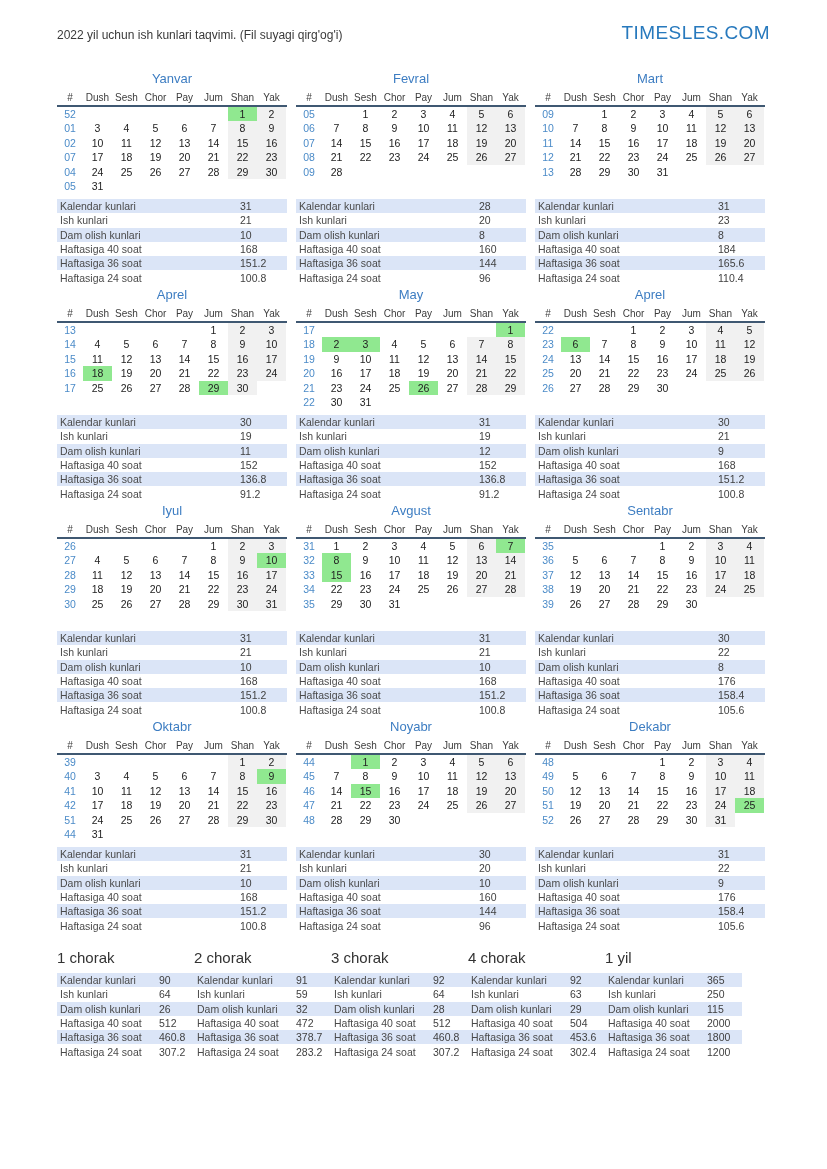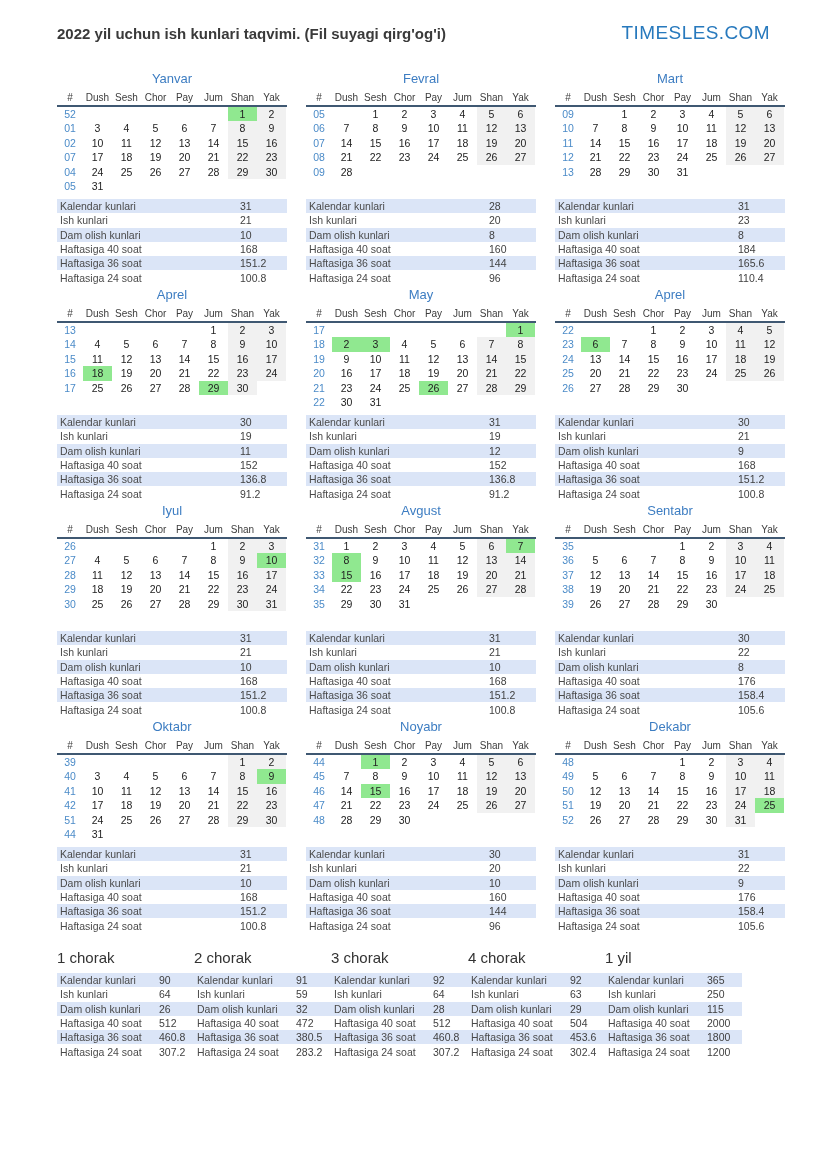--- a/index.html
+++ b/index.html
@@ -6,25 +6,25 @@
   html,body { margin:0; padding:0; background:#fff; }
   body {
     width:827px; height:1169px;
     font-family:"Liberation Sans", sans-serif;
     color:#333;
   }
   .page { padding:22px 57px 0 57px; }
 
   
   .header { display:flex; justify-content:space-between; align-items:baseline; }
-  .page-title { font-size:15px; font-weight:700; color:#3a3a3a; margin:0; }
+  .page-title { font-size:12px; font-weight:400; color:#3a3a3a; margin:0; }
   .site-link { font-size:19px; color:var(--link-blue,#2779bd); text-decoration:none; letter-spacing:.4px; cursor:pointer; }
 
   
-  .months-grid { display:grid; grid-template-columns:repeat(3,230px); column-gap:19px; margin-top:27px; }
+  .months-grid { display:grid; grid-template-columns:repeat(3,230px); column-gap:9px; margin-top:27px; }
   .month { height:216px; }
   .month-title { text-align:center; color:var(--accent-blue,#3d7dc2); font-size:13px; height:16px; margin-bottom:4px; }
 
   .cal { height:102px; overflow:hidden; }
   .cal-row { display:flex; height:14.4px; }
   .cal-head { border-bottom:2px solid var(--header-line,#3f5872); height:16px; }
   .cell { width:29px; text-align:center; font-size:10.5px; line-height:14.4px; color:#222; }
   .cal-head .cell { font-size:10px; color:#3c3c3c; line-height:14px; }
   .wk { width:26px; }
   .wknum { color:var(--week-blue,#4b8bc8); }
@@ -1221,21 +1221,21 @@
           <div class="stat-row alt">
             <span class="stat-label">Dam olish kunlari</span>
             <span class="stat-value">32</span>
           </div>
           <div class="stat-row">
             <span class="stat-label">Haftasiga 40 soat</span>
             <span class="stat-value">472</span>
           </div>
           <div class="stat-row alt">
             <span class="stat-label">Haftasiga 36 soat</span>
-            <span class="stat-value">380.5</span>
+            <span class="stat-value">378.7</span>
           </div>
           <div class="stat-row">
             <span class="stat-label">Haftasiga 24 soat</span>
             <span class="stat-value">283.2</span>
           </div>
         </div>
       </div>
       <div class="summary">
         <div class="summary-title">3 chorak</div>
         <div class="stats">

